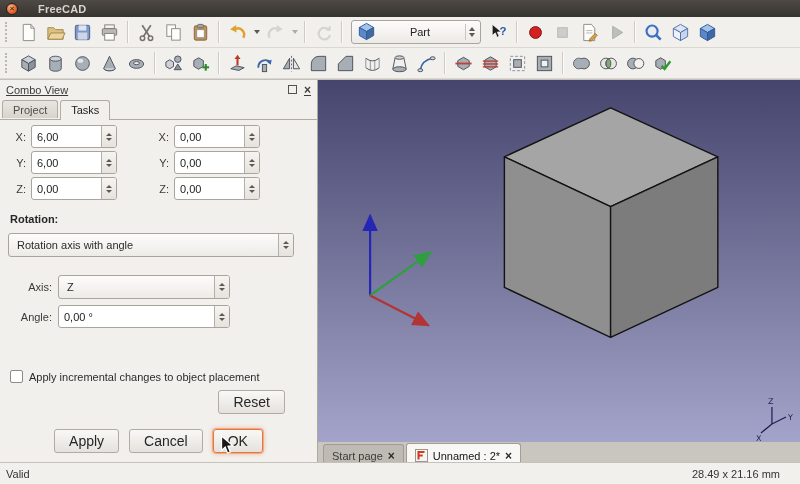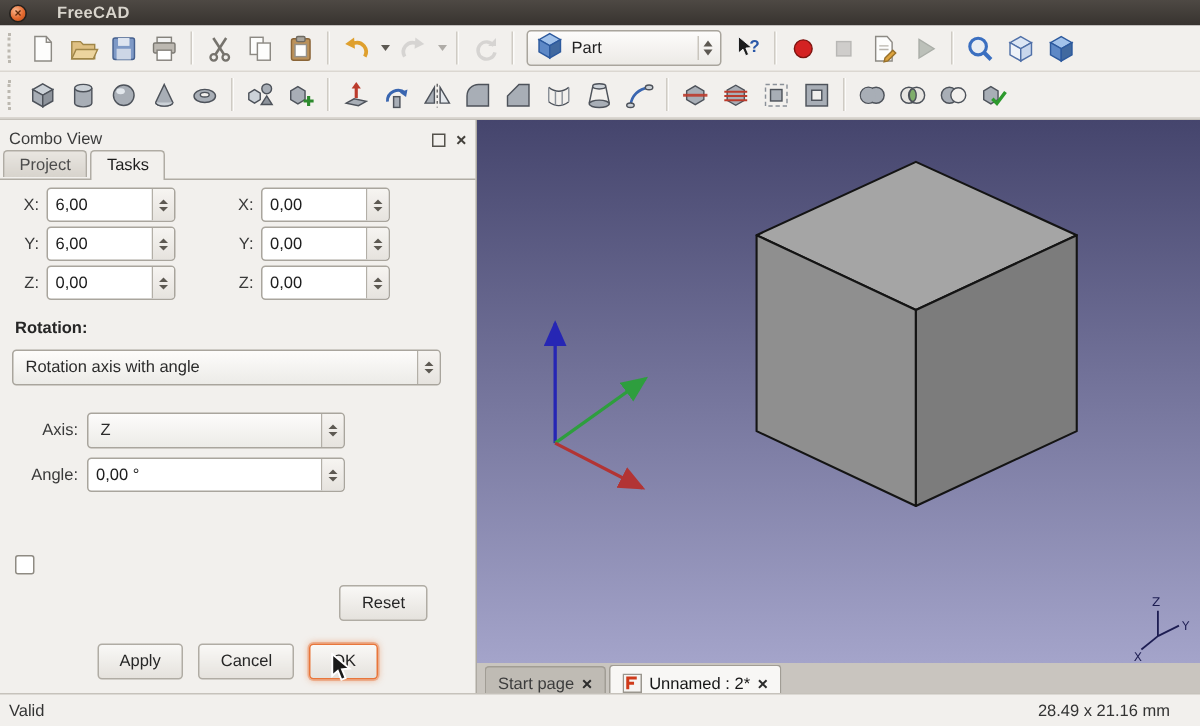--- a/index.html
+++ b/index.html
@@ -15,28 +15,28 @@
   
   .toolbar { height:31px; background:#f2f0ed; border-bottom:1px solid #dbd7d1; display:flex; align-items:center; padding:0 2px; flex:0 0 auto; }
   .tb-handle { width:5px; height:20px; border-left:2px dotted #bcb8b0; margin:0 5px 0 3px; }
   .tb-btn { width:27px; height:27px; background:transparent; border:none; display:flex; align-items:center; justify-content:center; padding:0; }
   .tb-btn.disabled { opacity:.45; filter:grayscale(85%); }
   .tb-caret { width:11px; height:27px; background:transparent; border:none; display:flex; align-items:center; justify-content:center; padding:0; }
   .tb-caret.disabled { opacity:.45; }
   .tb-sep { width:0; border-left:1px solid #cfcbc4; border-right:1px solid #fcfbfa; height:22px; margin:0 4px; }
   i.ua { display:block; width:0; height:0; border-left:3.5px solid transparent; border-right:3.5px solid transparent; border-bottom:4.5px solid #5d5952; margin:1px 0; }
   i.da { display:block; width:0; height:0; border-left:3.5px solid transparent; border-right:3.5px solid transparent; border-top:4.5px solid #5d5952; margin:1px 0; }
-  .wb-combo { height:24px; min-width:130px; display:flex; align-items:center; gap:4px; background:linear-gradient(#fdfcfb,#eceae6); border:1px solid #a9a59d; border-radius:3px; padding:0 2px 0 4px; margin:0 4px; }
+  .wb-combo { height:24px; min-width:130px; display:flex; align-items:center; gap:4px; background:linear-gradient(#fdfcfb,#eceae6); border:1px solid #a9a59d; border-radius:3px; padding:0 2px 0 4px; margin:0 4px;text-align:center; }
   .wb-combo .wb-txt { flex:1; color:#222; }
   .combo-arr { display:flex; flex-direction:column; align-items:center; border-left:1px solid #c9c5bd; padding:2px 3px; margin-left:2px; }
 
   
   .main { flex:1; display:flex; border-top:1px solid #c4c0b9; min-height:0; }
   .combo-view { width:318px; flex:0 0 auto; background:#f2f0ed; border-right:1px solid #aeaaa2; display:flex; flex-direction:column; }
-  .cv-header { height:19px; display:flex; align-items:flex-end; justify-content:space-between; padding:0 6px; color:#3b3b3b; }
+  .cv-header { height:19px; display:flex; align-items:center; justify-content:space-between; padding:0 6px; color:#3b3b3b;text-decoration:underline; }
   .cv-btns { display:flex; align-items:center; gap:7px; }
   .cv-float { width:9px; height:9px; border:1px solid #55524c; display:block; }
   .cv-close { font-size:12px; font-weight:bold; color:#44413c; line-height:1; }
   .cv-tabs { display:flex; align-items:center; padding:0 0 0 2px; border-bottom:1px solid #b0aca4; height:21px; }
   .cv-tab { padding:3px 10px 2px; background:linear-gradient(#e9e6e1,#d7d3cc); border:1px solid #b0aca4; border-bottom:none; border-radius:3px 3px 0 0; margin-right:2px; color:#4c4c4c; position:relative; }
   .cv-tab.active { background:#f2f0ed; color:#1d1d1d; margin-bottom:-1px; padding-bottom:4px; z-index:2; }
   .cv-content { flex:1; display:flex; flex-direction:column; padding:5px 8px 7px; min-height:0; }
 
   .spin-row { display:flex; align-items:center; margin-bottom:3px; }
   .spin-row label { width:18px; text-align:right; margin-right:5px; color:#3a3a3a; }
@@ -50,21 +50,21 @@
   .combobox { height:24px; background:linear-gradient(#fdfcfb,#ecebe7); border:1px solid #a9a59d; border-radius:3px; position:relative; display:flex; align-items:center; padding:0 18px 0 8px; }
   .rot-combo { margin-top:8px; width:286px; }
   .form-row { display:flex; align-items:center; }
   .form-row.axis { margin-top:18px; }
   .form-row.angle { margin-top:6px; }
   .form-row > label { width:44px; text-align:right; margin-right:6px; color:#3a3a3a; }
   .w170 { width:172px; }
   .chk-row { display:flex; align-items:center; gap:6px; margin-top:42px; padding-left:2px; }
   .chk { width:13px; height:13px; background:#fff; border:1px solid #8f8b83; border-radius:2px; flex:0 0 auto; }
   .reset-row { display:flex; justify-content:flex-end; margin:7px 24px 0 0; }
-  .btn { height:24px; padding:0 14px; background:linear-gradient(#f9f8f6,#e5e2dd); border:1px solid #b0aca4; border-radius:3px; font-size:11px; color:#262626; font-family:inherit; }
+  .btn { height:24px; padding:0 14px; background:linear-gradient(#f9f8f6,#e5e2dd); border:1px solid #b0aca4; border-radius:3px; font-size:14px; color:#262626; font-family:inherit; }
   .btn-row { margin-top:auto; display:flex; justify-content:center; gap:10px; padding-bottom:2px; }
 
   
   .viewport-col { flex:1; display:flex; flex-direction:column; min-width:0; }
   .viewport { flex:1; position:relative; min-height:0; }
   .viewport svg.scene { display:block; width:100%; height:100%; }
   .doc-tabs { height:20px; background:#c9c5bf; display:flex; align-items:flex-end; padding-left:5px; gap:2px; flex:0 0 auto; }
   .doc-tab { height:18px; display:flex; align-items:flex-end; gap:5px; padding:0 8px; background:#bfbbb4; border:1px solid #a19d95; border-bottom:none; border-radius:3px 3px 0 0; color:#3c3c3c; white-space:nowrap; }
   .doc-tab.active { background:#f8f7f5; height:19px; color:#161616; }
   .tab-close { font-weight:bold; font-size:12px; color:#2c2c2c; line-height:1; }
@@ -488,20 +488,21 @@
             <span class="spin-val">0,00 °</span>
             <span class="steppers">
                 <i class="ua"></i>
                 <i class="da"></i>
               </span>
           </div>
         </div>
 
         <div class="chk-row">
           <span class="chk"></span>
+          <span>Apply incremental changes to object placement</span>
         </div>
 
         <div class="reset-row">
           <button class="btn">Reset</button>
         </div>
 
         <div class="btn-row">
           <button class="btn">Apply</button>
           <button class="btn">Cancel</button>
           <button class="btn" style="border-color: rgb(232, 118, 59); box-shadow: rgba(232, 118, 59, 0.4) 0px 0px 0px 1px, rgba(232, 118, 59, 0.6) 0px 0px 5px;">OK</button>

